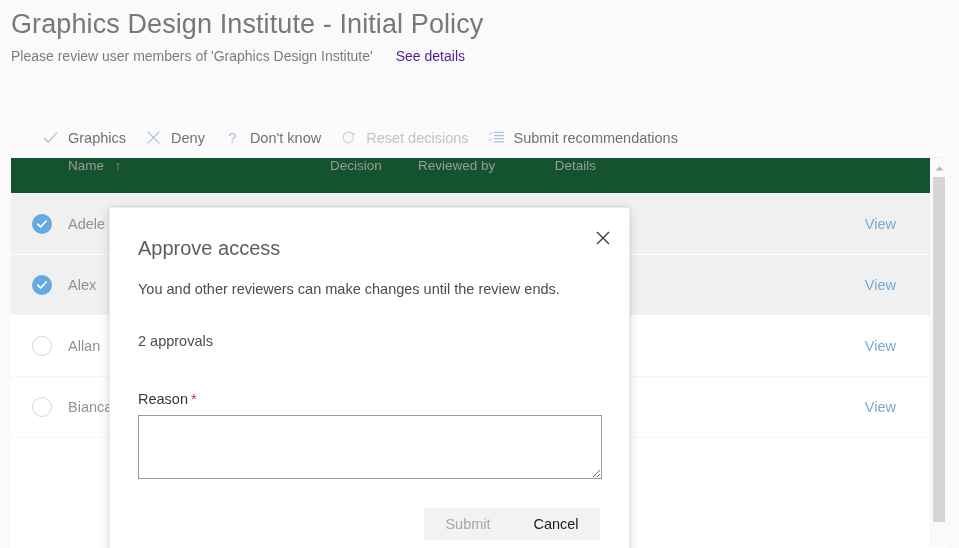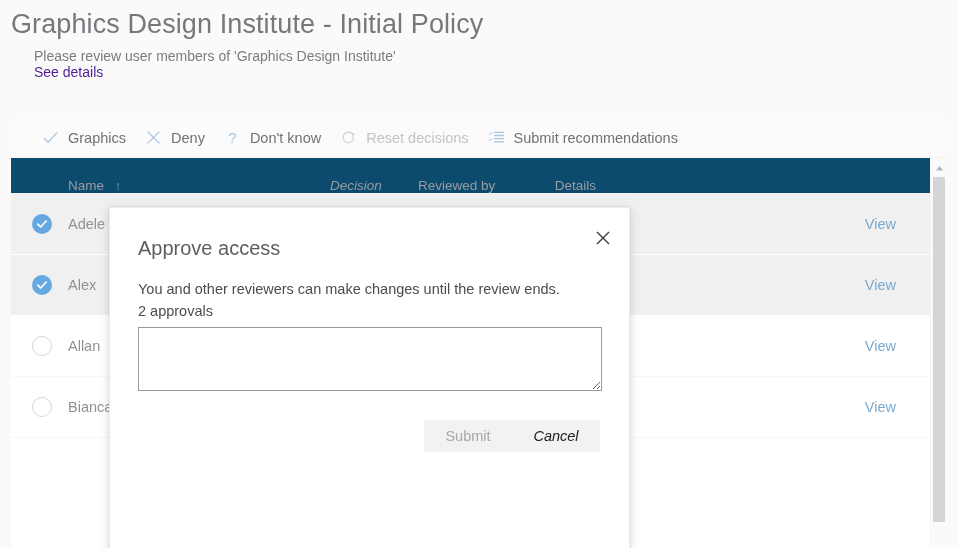--- a/index.html
+++ b/index.html
@@ -38,21 +38,20 @@
     letter-spacing: 0.1px;
     line-height: 36px;
     margin: 0;
     white-space: nowrap;
   }
   .subtitle-row {
     margin-top: 6px;
     display: flex;
     align-items: baseline;
     white-space: nowrap;
-    flex-direction: column;
   }
   .subtitle-text {
     font-size: 14px;
     color: #7a7c80;
     font-weight: 400;
   }
   .see-details-link {
     font-size: 14px;
     color: #4c1d95;
     margin-left: 23px;
@@ -109,37 +108,37 @@
   .cmd-btn.disabled .cmd-label { color: #c2c3c5; }
 
   
   .table-wrap {
     position: relative;
     height: 389px;
     overflow: hidden;
   }
   .table-head {
     display: flex;
-    align-items: flex-end;
+    align-items: flex-start;
     height: 36px;
     border-bottom: 1px solid #f3f3f3;
-    background: #0c4a6e;
+    background: #14532d;
     padding-left: 21px;
     box-sizing: border-box;
   }
   .th {
     font-size: 13.5px;
     color: #9a9c9f;
     font-weight: 400;
     white-space: nowrap;
   }
   .col-check   { width: 36px; flex: none; }
   .col-name    { width: 262px; flex: none; }
   .col-rec     { width: 300px; flex: none; }
-  .col-dec     { width: 88px;  flex: none; text-align: left; font-style: italic; }
+  .col-dec     { width: 88px;  flex: none; text-align: left; }
   .col-rev     { width: 106px; flex: none; }
   .col-det     { width: 72px;  flex: none; text-align: right; padding-right: 3px; }
 
   .sort-arrow {
     display: inline-block;
     margin-left: 7px;
     font-size: 13px;
     color: #9a9c9f;
   }
 
@@ -253,21 +252,21 @@
     padding-top: 5px;
     line-height: 28px;
   }
   .dlg-body-text {
     margin-top: 17px;
     font-size: 14.5px;
     color: #4a4c4f;
     line-height: 20px;
   }
   .dlg-count {
-    margin-top: 4px;
+    margin-top: 34px;
     font-size: 14.5px;
     color: #4a4c4f;
   }
   .field-label {
     margin-top: 42px;
     font-size: 14.5px;
     color: #36383b;
   }
   .req-star {
     color: #d13438;
@@ -304,21 +303,20 @@
     cursor: pointer;
     padding: 0 14px;
   }
   .dlg-btn.primary-disabled {
     color: #a8a8a8;
     cursor: default;
   }
   .dlg-btn.secondary {
     color: #202124;
     font-weight: 500;
-    font-style: italic;
   }
 </style>
 </head>
 <body>
 
 <div id="app">
 
   <div class="page-header">
     <h1 class="page-title">Graphics Design Institute - Initial Policy</h1>
     <div class="subtitle-row">
@@ -473,20 +471,23 @@
           <path d="M1 1 L13 13 M13 1 L1 13" fill="none" stroke="#3b3b3b" stroke-width="1.35"></path>
         </svg>
     </div>
 
     <h2 class="dlg-title">Approve access</h2>
 
     <div class="dlg-body-text">You and other reviewers can make changes until the review ends.</div>
 
     <div class="dlg-count">2 approvals</div>
 
+    <div class="field-label">
+      <span>Reason</span><span class="req-star">*</span>
+    </div>
 
     <textarea class="reason-textarea" placeholder="" style=""></textarea>
 
     <div class="dlg-actions">
       <button class="dlg-btn primary-disabled">Submit</button>
       <button class="dlg-btn secondary">Cancel</button>
     </div>
 
   </div>
 

